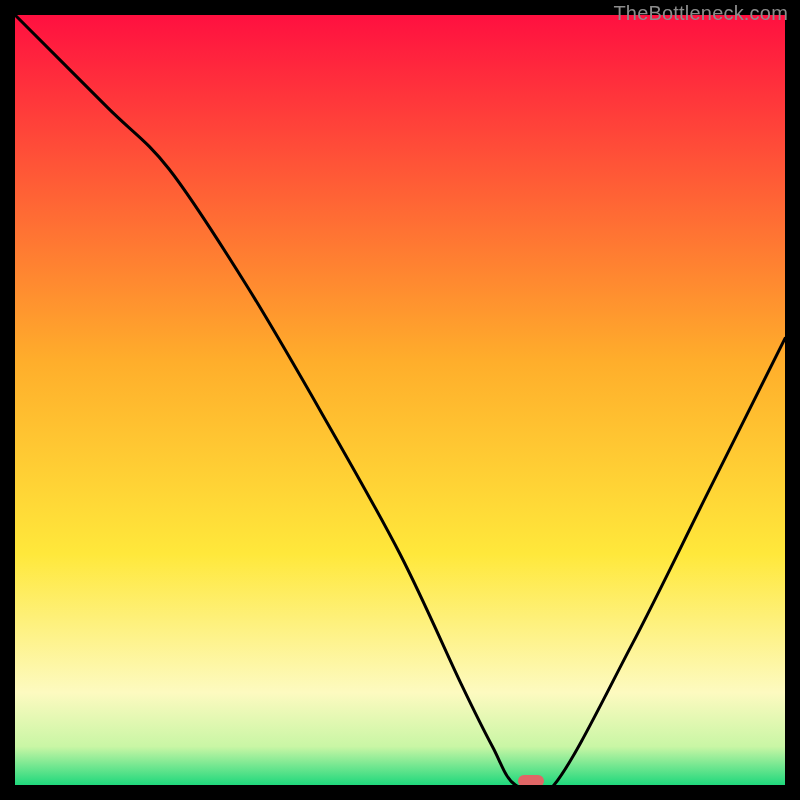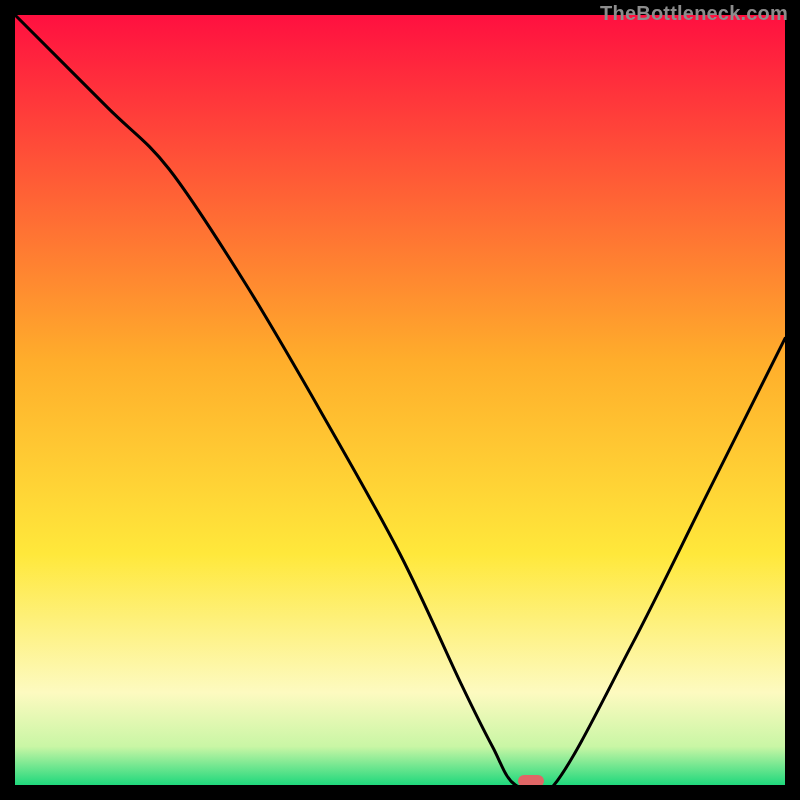--- a/index.html
+++ b/index.html
@@ -47,21 +47,20 @@
     transform: translate(-50%, -50%);
   }
   .watermark {
     position: absolute;
     top: 2px;
     right: 12px;
     font-family: Arial, Helvetica, sans-serif;
     font-size: 20px;
     color: #8c8c8c;
     letter-spacing: 0.2px;
-    font-weight: bold;
   }
 </style>
 </head>
 <body>
 
 <div class="outer">
   <div class="plot-area">
     <svg class="gradient" viewBox="0 0 770 770" preserveAspectRatio="none">
       <defs>
         <linearGradient id="bg" x1="0" y1="0" x2="0" y2="1">

